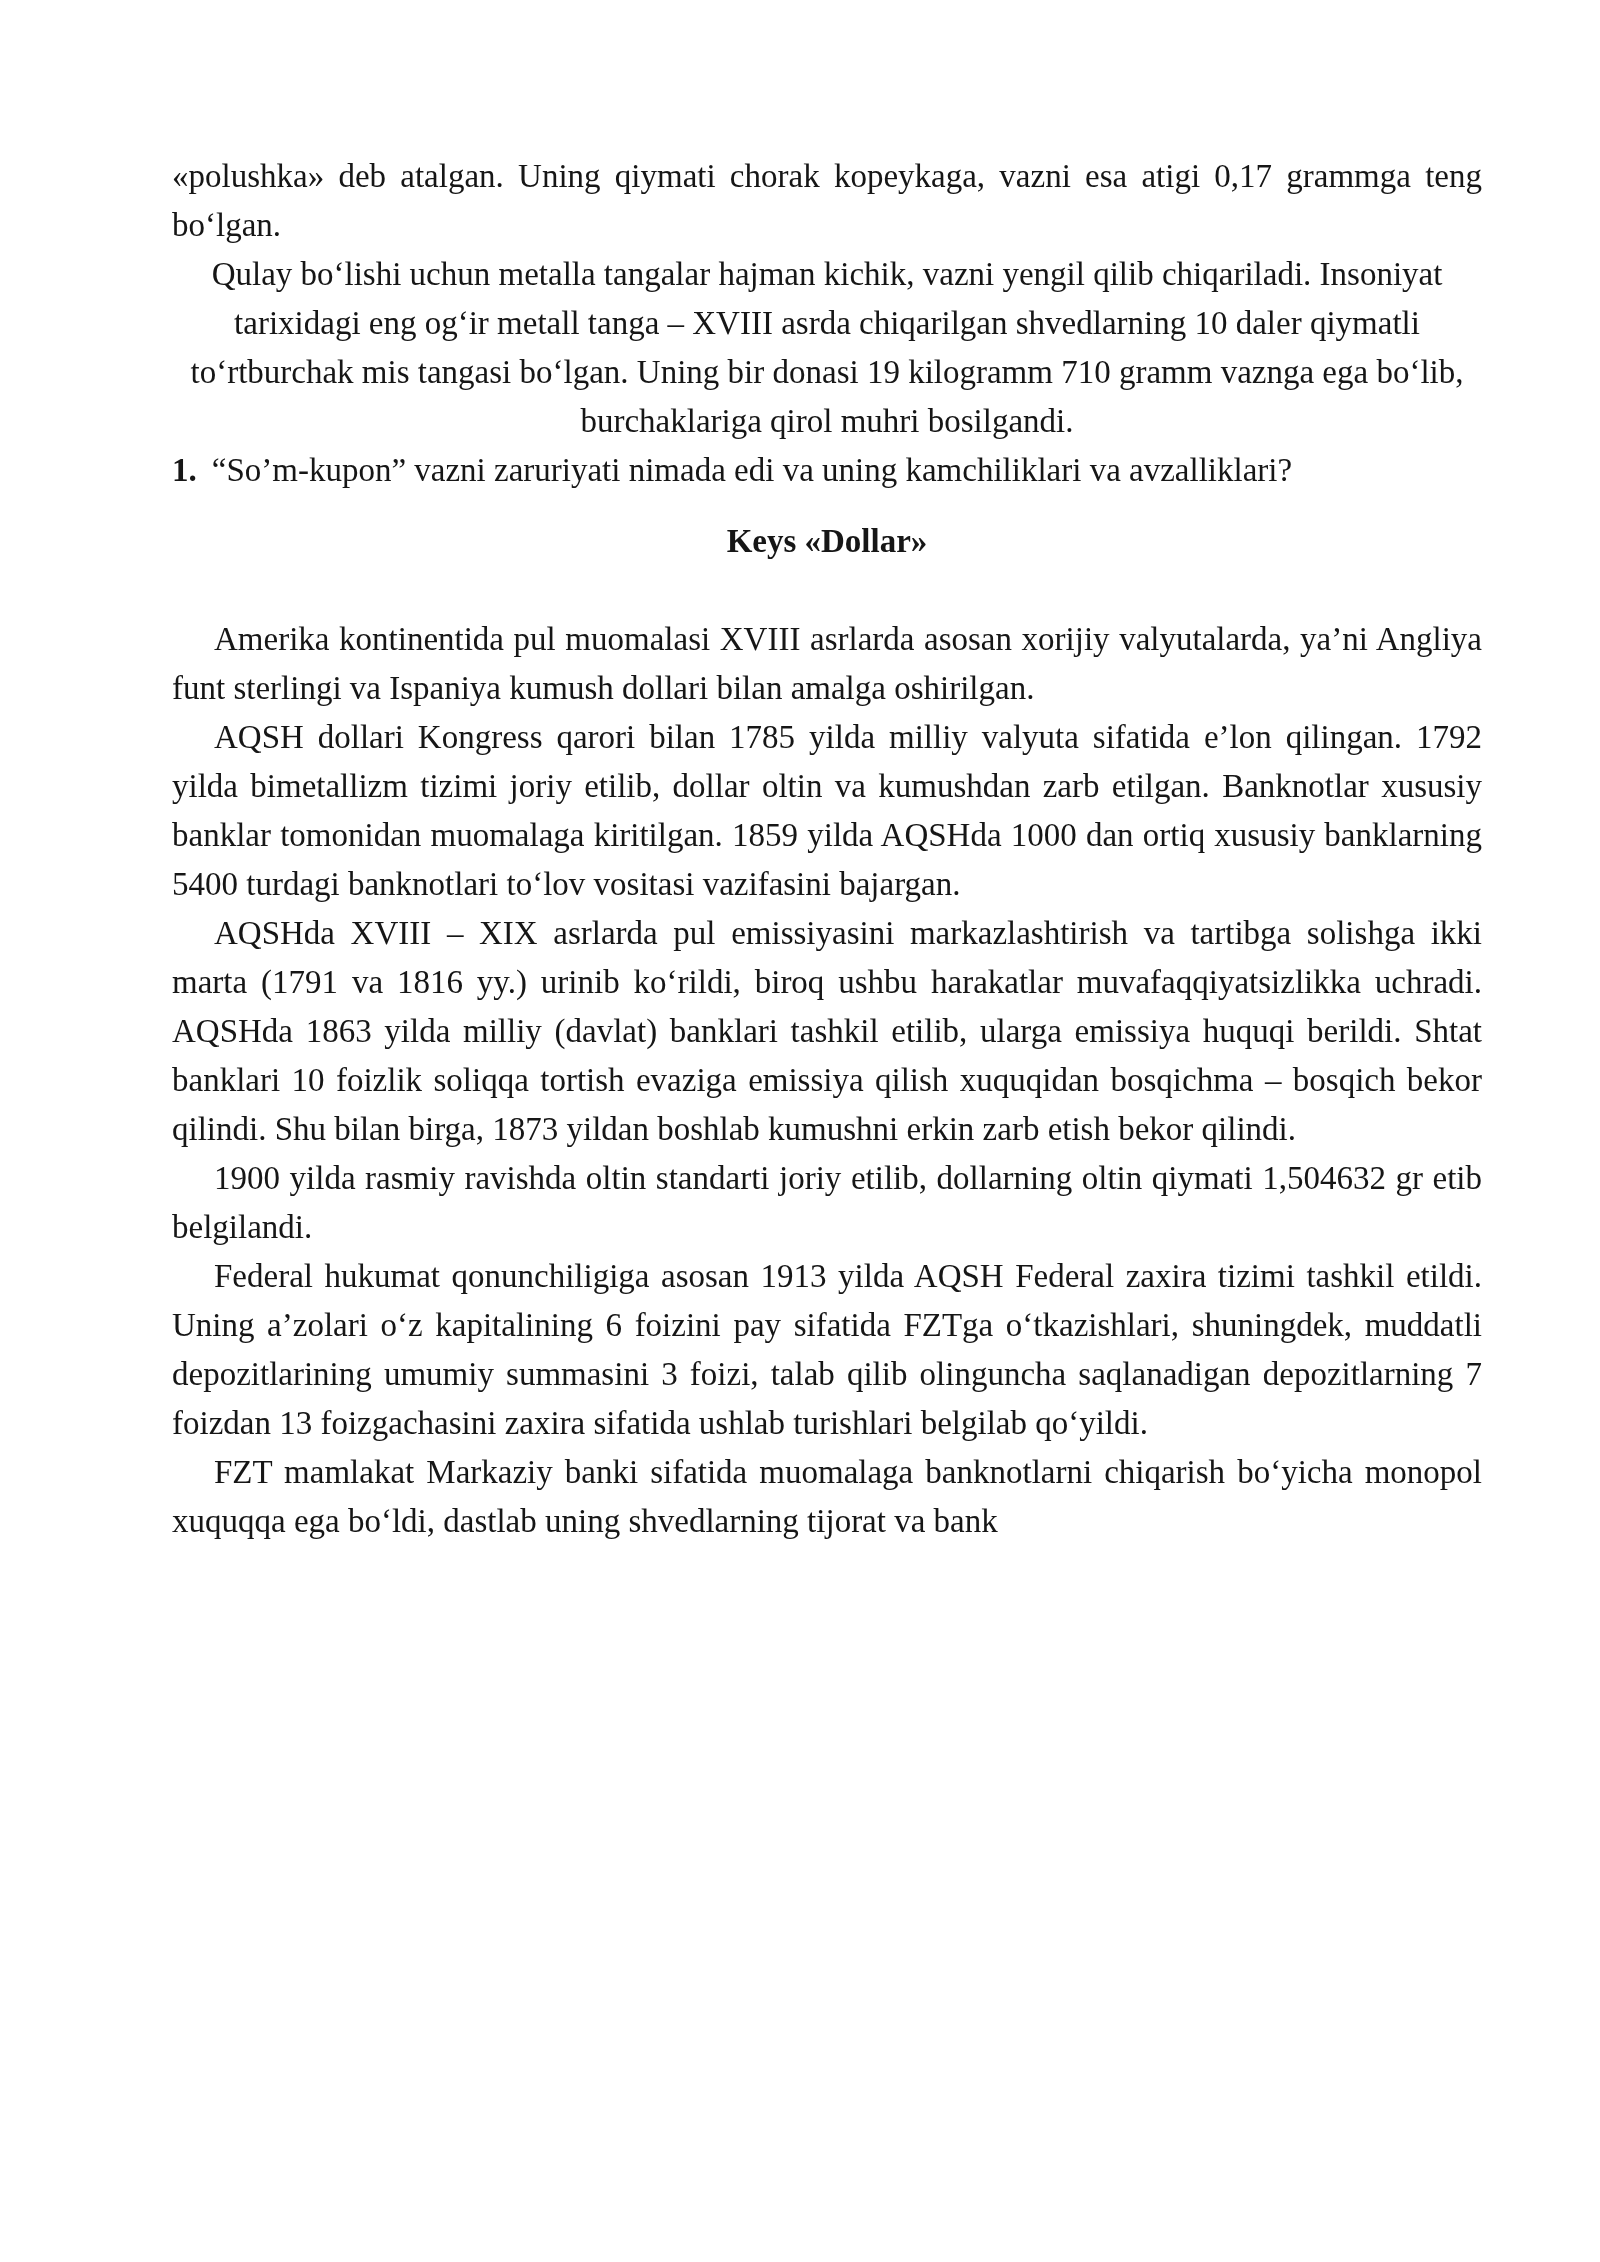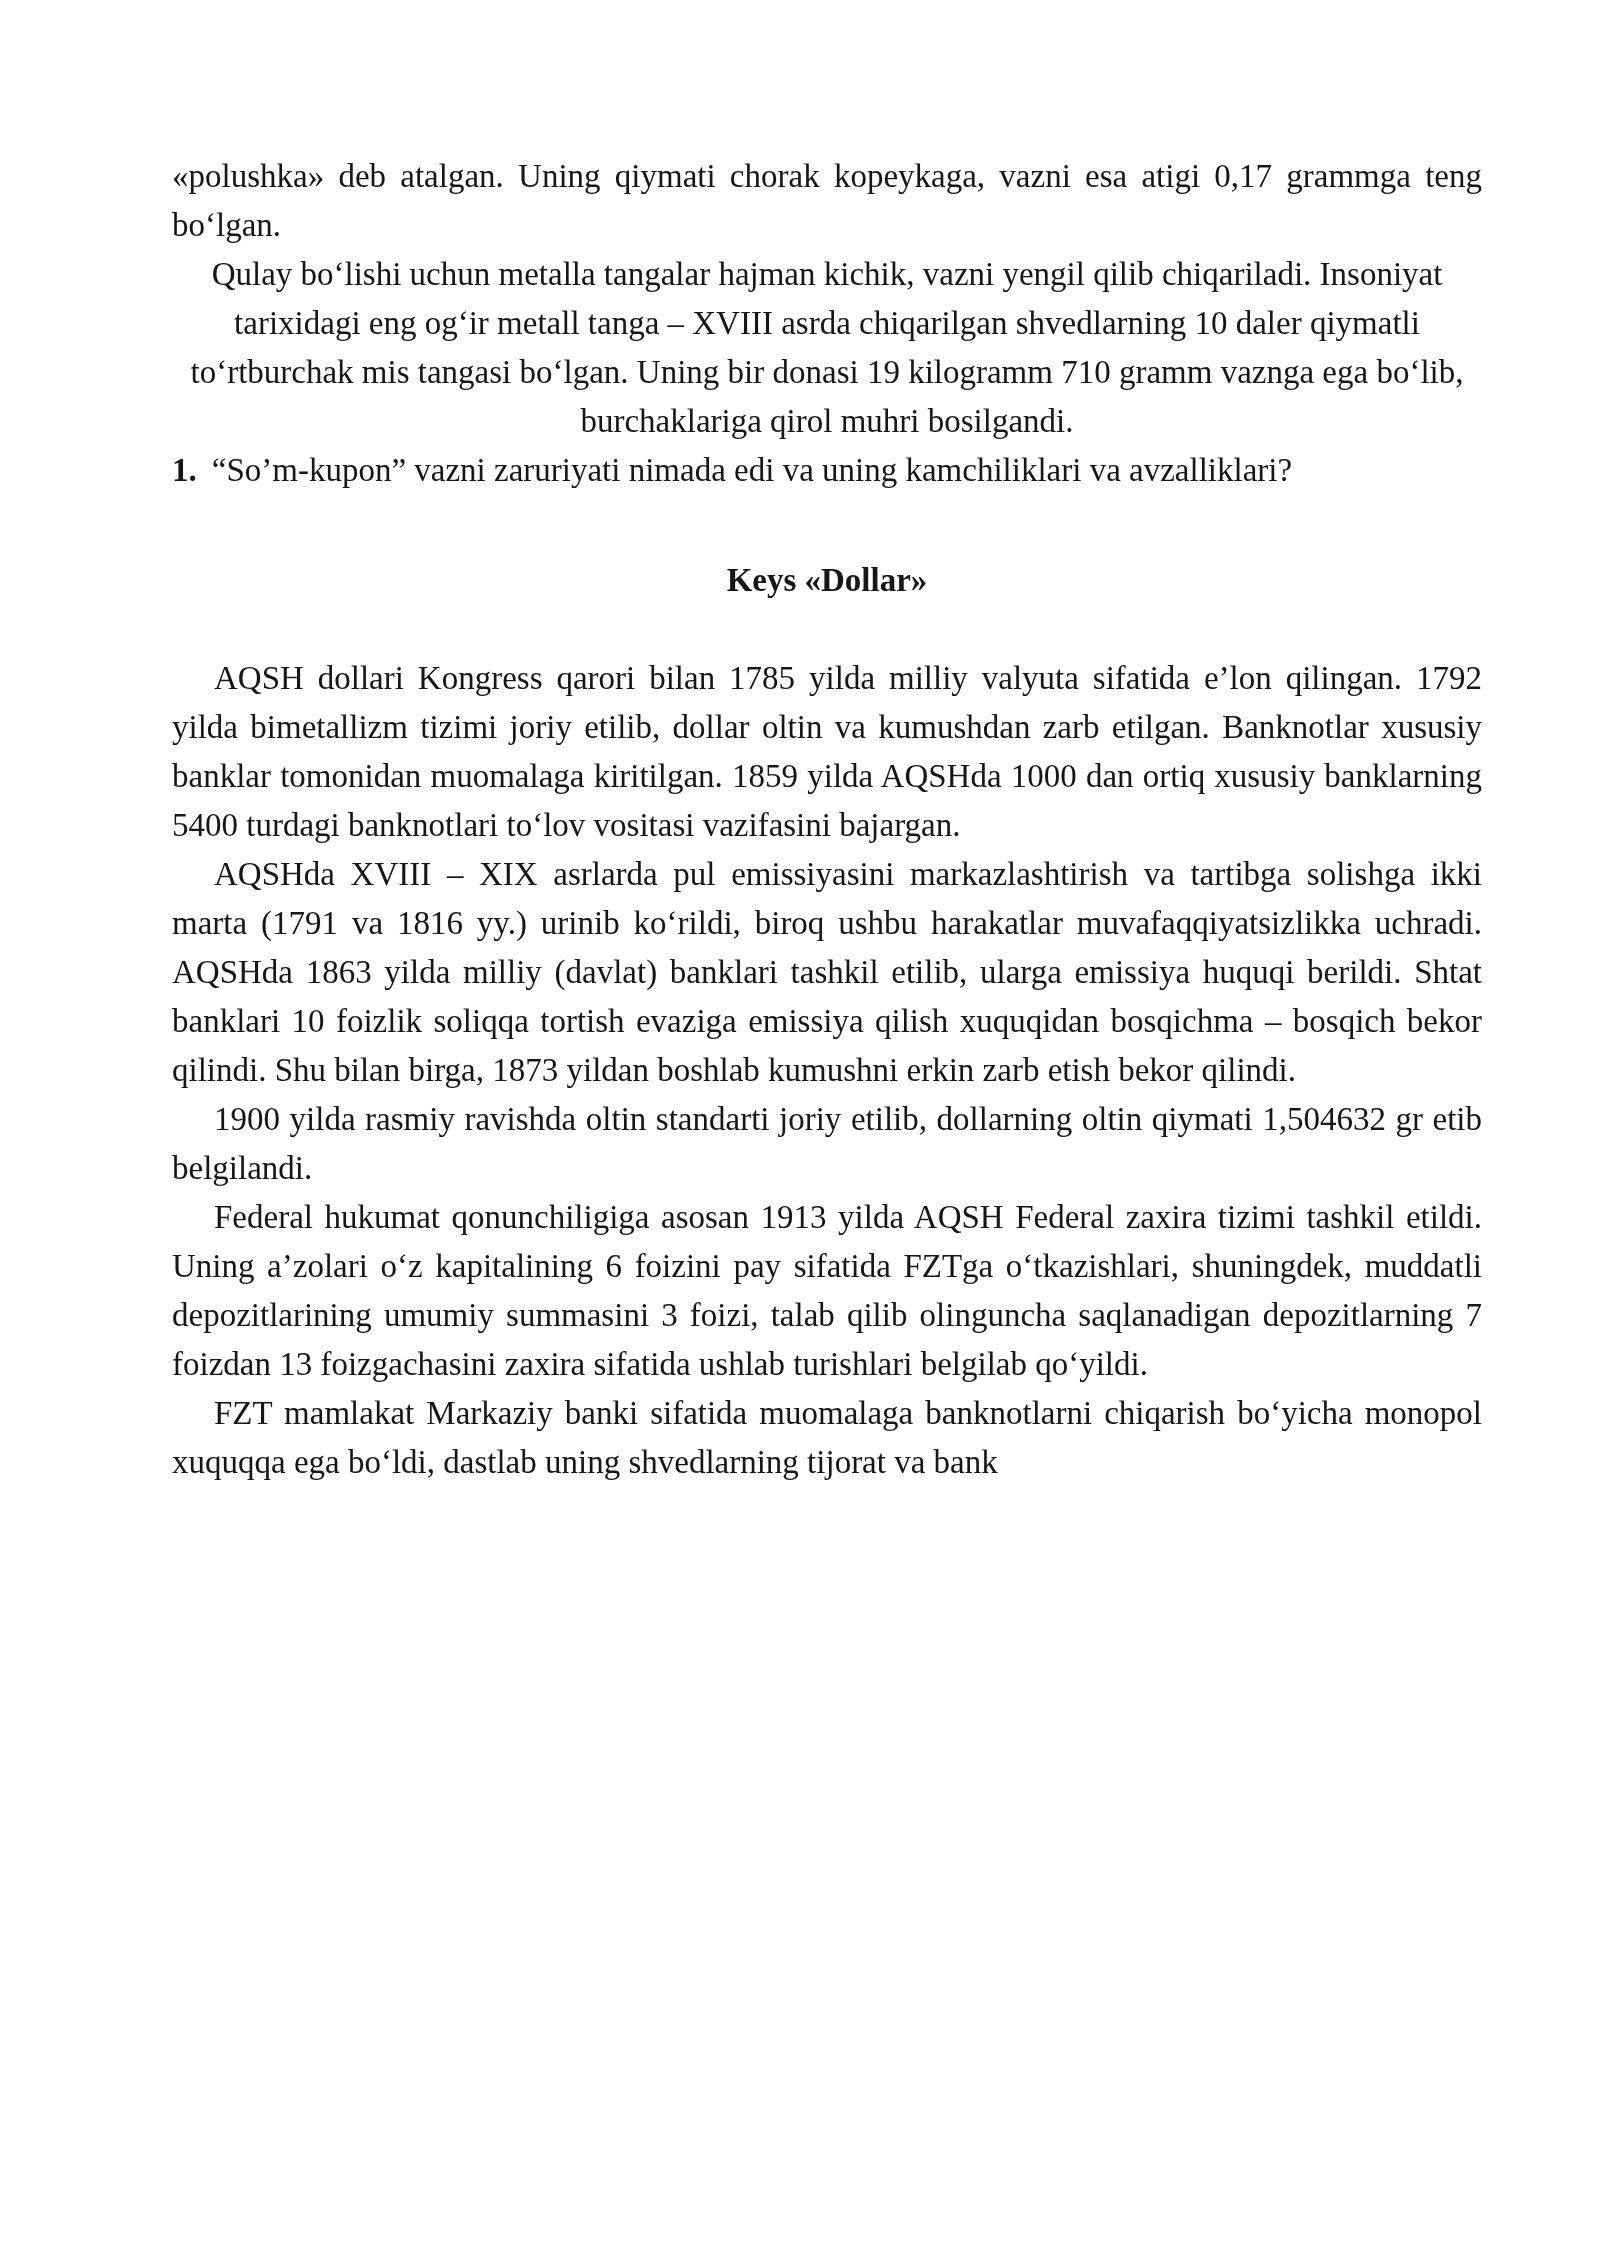--- a/index.html
+++ b/index.html
@@ -28,21 +28,21 @@
   p.center-para {
     text-align: center;
   }
   .heading {
     text-align: center;
     font-weight: bold;
     font-size: 33px;
     line-height: 49px;
   }
   .h-questions { margin-top: 49px; }
-  .h-keys { margin-top: 61px; margin-bottom: 49px; }
+  .h-keys { margin-top: 22px; margin-bottom: 49px; }
   .indent { text-indent: 42px; }
   .qnum {
     font-weight: bold;
     margin-right: 15px;
   }
   .page-number {
     position: absolute;
     top: 2085px;
     right: 117px;
     font-size: 33px;
@@ -60,20 +60,21 @@
 
     <p class="center-para">Qulay bo‘lishi uchun metalla tangalar hajman kichik, vazni yengil qilib chiqariladi. Insoniyat tarixidagi eng og‘ir metall tanga – XVIII asrda chiqarilgan shvedlarning 10 daler qiymatli to‘rtburchak mis tangasi bo‘lgan. Uning bir donasi 19 kilogramm 710 gramm vaznga ega bo‘lib, burchaklariga qirol muhri bosilgandi.</p>
 
 
     <p class="just"><span class="qnum">1.</span><span>“So’m-kupon” vazni zaruriyati nimada edi va uning kamchiliklari va avzalliklari?</span></p>
 
 
 
     <p class="heading h-keys">Keys «Dollar»</p>
 
+    <p class="just indent">Amerika kontinentida pul muomalasi XVIII asrlarda asosan xorijiy valyutalarda, ya’ni Angliya funt sterlingi va Ispaniya kumush dollari bilan amalga oshirilgan.</p>
     <p class="just indent">AQSH dollari Kongress qarori bilan 1785 yilda milliy valyuta sifatida e’lon qilingan. 1792 yilda bimetallizm tizimi joriy etilib, dollar oltin va kumushdan zarb etilgan. Banknotlar xususiy banklar tomonidan muomalaga kiritilgan. 1859 yilda AQSHda 1000 dan ortiq xususiy banklarning 5400 turdagi banknotlari to‘lov vositasi vazifasini bajargan.</p>
     <p class="just indent">AQSHda XVIII – XIX asrlarda pul emissiyasini markazlashtirish va tartibga solishga ikki marta (1791 va 1816 yy.) urinib ko‘rildi, biroq ushbu harakatlar muvafaqqiyatsizlikka uchradi. AQSHda 1863 yilda milliy (davlat) banklari tashkil etilib, ularga emissiya huquqi berildi. Shtat banklari 10 foizlik soliqqa tortish evaziga emissiya qilish xuquqidan bosqichma – bosqich bekor qilindi. Shu bilan birga, 1873 yildan boshlab kumushni erkin zarb etish bekor qilindi.</p>
     <p class="just indent">1900 yilda rasmiy ravishda oltin standarti joriy etilib, dollarning oltin qiymati 1,504632 gr etib belgilandi.</p>
     <p class="just indent">Federal hukumat qonunchiligiga asosan 1913 yilda AQSH Federal zaxira tizimi tashkil etildi. Uning a’zolari o‘z kapitalining 6 foizini pay sifatida FZTga o‘tkazishlari, shuningdek, muddatli depozitlarining umumiy summasini 3 foizi, talab qilib olinguncha saqlanadigan depozitlarning 7 foizdan 13 foizgachasini zaxira sifatida ushlab turishlari belgilab qo‘yildi.</p>
     <p class="just indent">FZT mamlakat Markaziy banki sifatida muomalaga banknotlarni chiqarish bo‘yicha monopol xuquqqa ega bo‘ldi, dastlab uning shvedlarning tijorat va bank</p>
 
   </div>
 
   <div class="page-number">3</div>
 </div>

